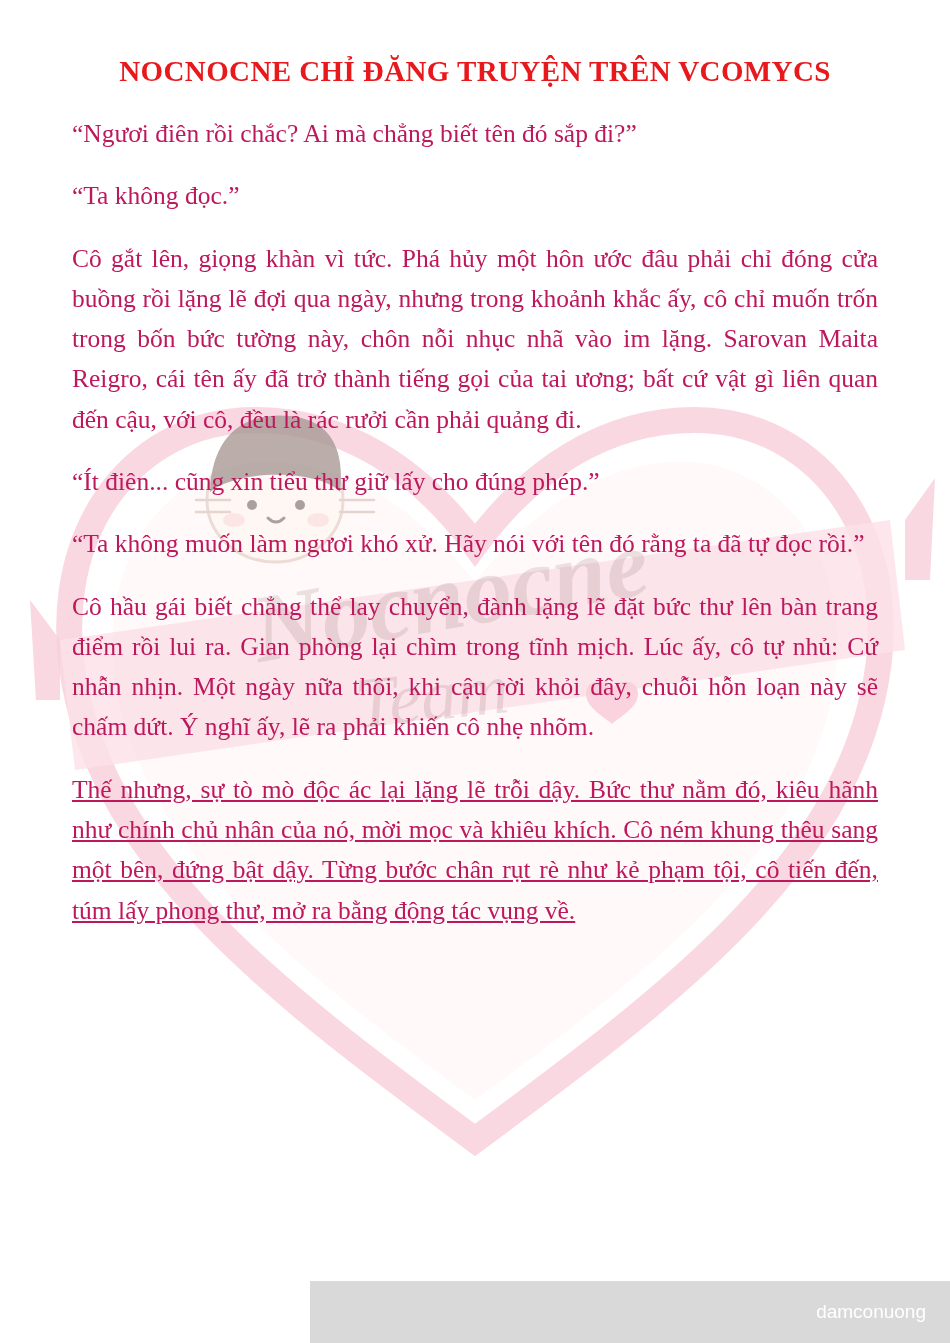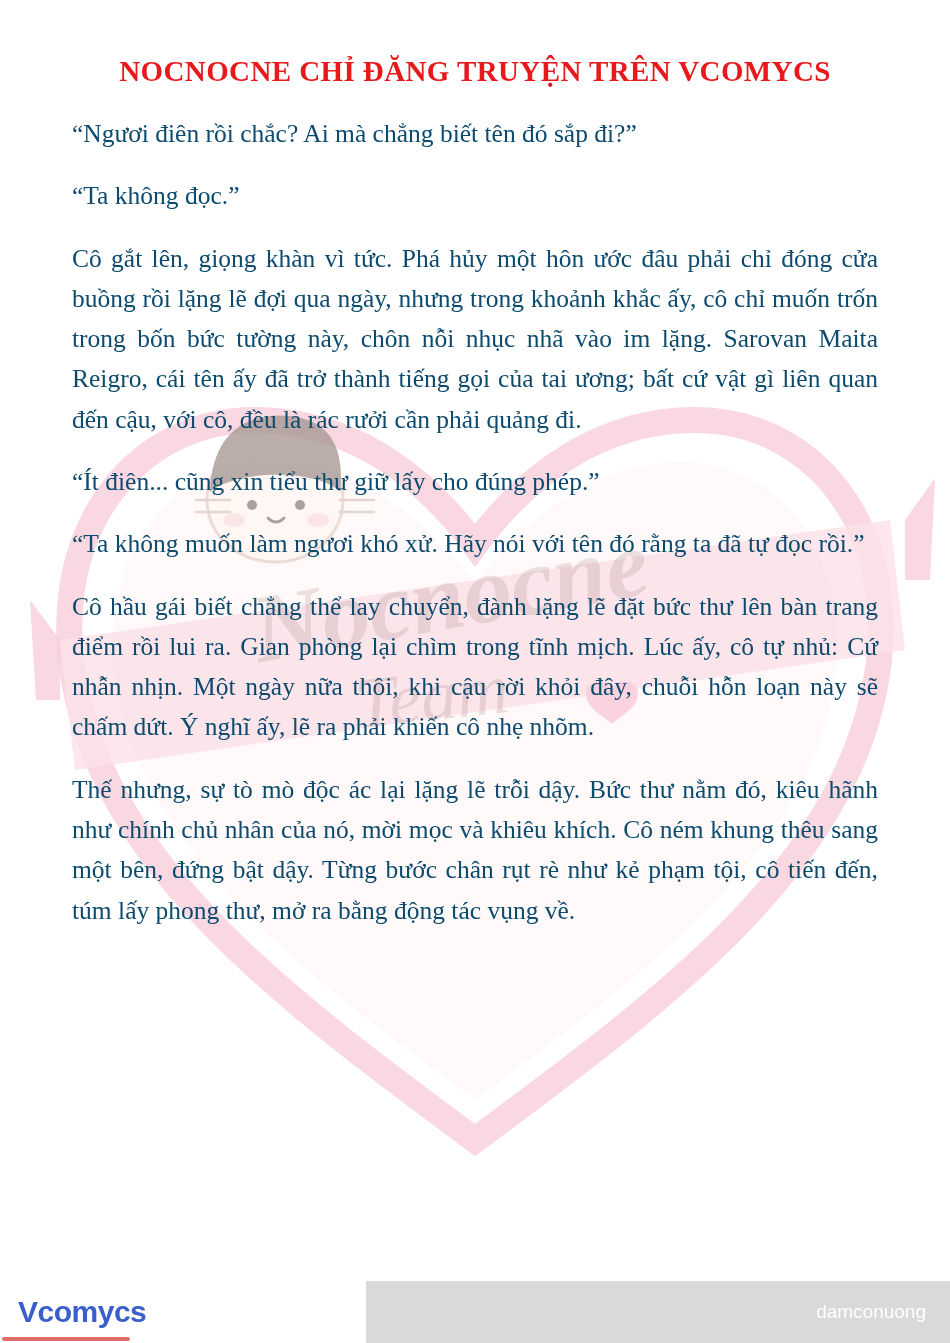--- a/index.html
+++ b/index.html
@@ -44,26 +44,26 @@
     font-size: 29px;
     letter-spacing: 0.4px;
     margin: 12px 0 26px 0;
     white-space: nowrap;
   }
 
   p.para {
     font-family: "Liberation Serif", serif;
     font-size: 25.5px;
     line-height: 1.58;
-    color: #0c4a6e;
+    color: #be185d;
     margin: 0 0 22px 0;
     text-align: justify;
     text-justify: inter-word;
   }
-  p.para:last-child { margin-bottom: 17px; }
+  p.para:last-child { margin-bottom: 17px; text-decoration: underline; }
 
   p.dialogue {
     margin-bottom: 22px;
   }
 
   
   .footer {
     position: absolute;
     left: 0;
     bottom: 0;
@@ -98,21 +98,21 @@
     width: 128px;
     height: 4px;
     background: #d9534f;
     border-radius: 2px;
     opacity: .85;
   }
   .footer-right {
     position: absolute;
     right: 0;
     bottom: 0;
-    width: 584px;
+    width: 640px;
     height: 62px;
     background: #d9d9d9;
     display: flex;
     align-items: center;
     justify-content: flex-end;
     padding-right: 24px;
     box-sizing: border-box;
   }
   .footer-right-label {
     font-family: "Liberation Sans", sans-serif;
@@ -188,22 +188,18 @@
     <p class="para dialogue">“Ta không đọc.”</p>
     <p class="para">Cô gắt lên, giọng khàn vì tức. Phá hủy một hôn ước đâu phải chỉ đóng cửa buồng rồi lặng lẽ đợi qua ngày, nhưng trong khoảnh khắc ấy, cô chỉ muốn trốn trong bốn bức tường này, chôn nỗi nhục nhã vào im lặng. Sarovan Maita Reigro, cái tên ấy đã trở thành tiếng gọi của tai ương; bất cứ vật gì liên quan đến cậu, với cô, đều là rác rưởi cần phải quảng đi.</p>
     <p class="para dialogue">“Ít điên... cũng xin tiểu thư giữ lấy cho đúng phép.”</p>
     <p class="para dialogue">“Ta không muốn làm ngươi khó xử. Hãy nói với tên đó rằng ta đã tự đọc rồi.”</p>
     <p class="para">Cô hầu gái biết chẳng thể lay chuyển, đành lặng lẽ đặt bức thư lên bàn trang điểm rồi lui ra. Gian phòng lại chìm trong tĩnh mịch. Lúc ấy, cô tự nhủ: Cứ nhẫn nhịn. Một ngày nữa thôi, khi cậu rời khỏi đây, chuỗi hỗn loạn này sẽ chấm dứt. Ý nghĩ ấy, lẽ ra phải khiến cô nhẹ nhõm.</p>
     <p class="para">Thế nhưng, sự tò mò độc ác lại lặng lẽ trỗi dậy. Bức thư nằm đó, kiêu hãnh như chính chủ nhân của nó, mời mọc và khiêu khích. Cô ném khung thêu sang một bên, đứng bật dậy. Từng bước chân rụt rè như kẻ phạm tội, cô tiến đến, túm lấy phong thư, mở ra bằng động tác vụng về.</p>
 
   </div>
 
   <div class="footer">
-    <div class="footer-left">
-      <span class="logo-text">Vcomycs</span>
-      <span class="logo-underline"></span>
-    </div>
     <div class="footer-right">
       <span class="footer-right-label">damconuong</span>
     </div>
   </div>
 
 </div>
 
 </body></html>

